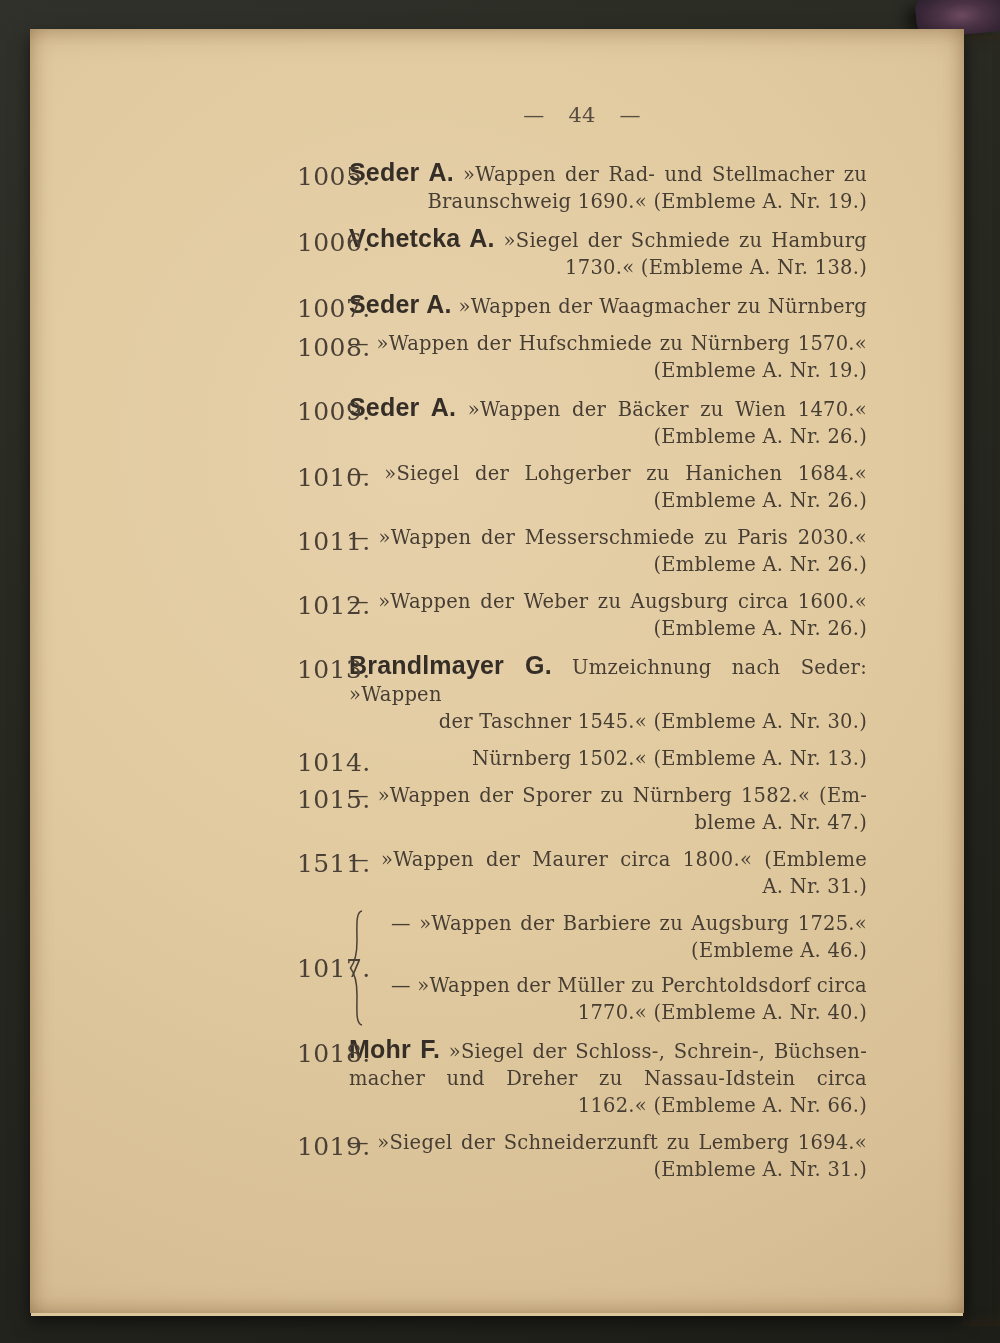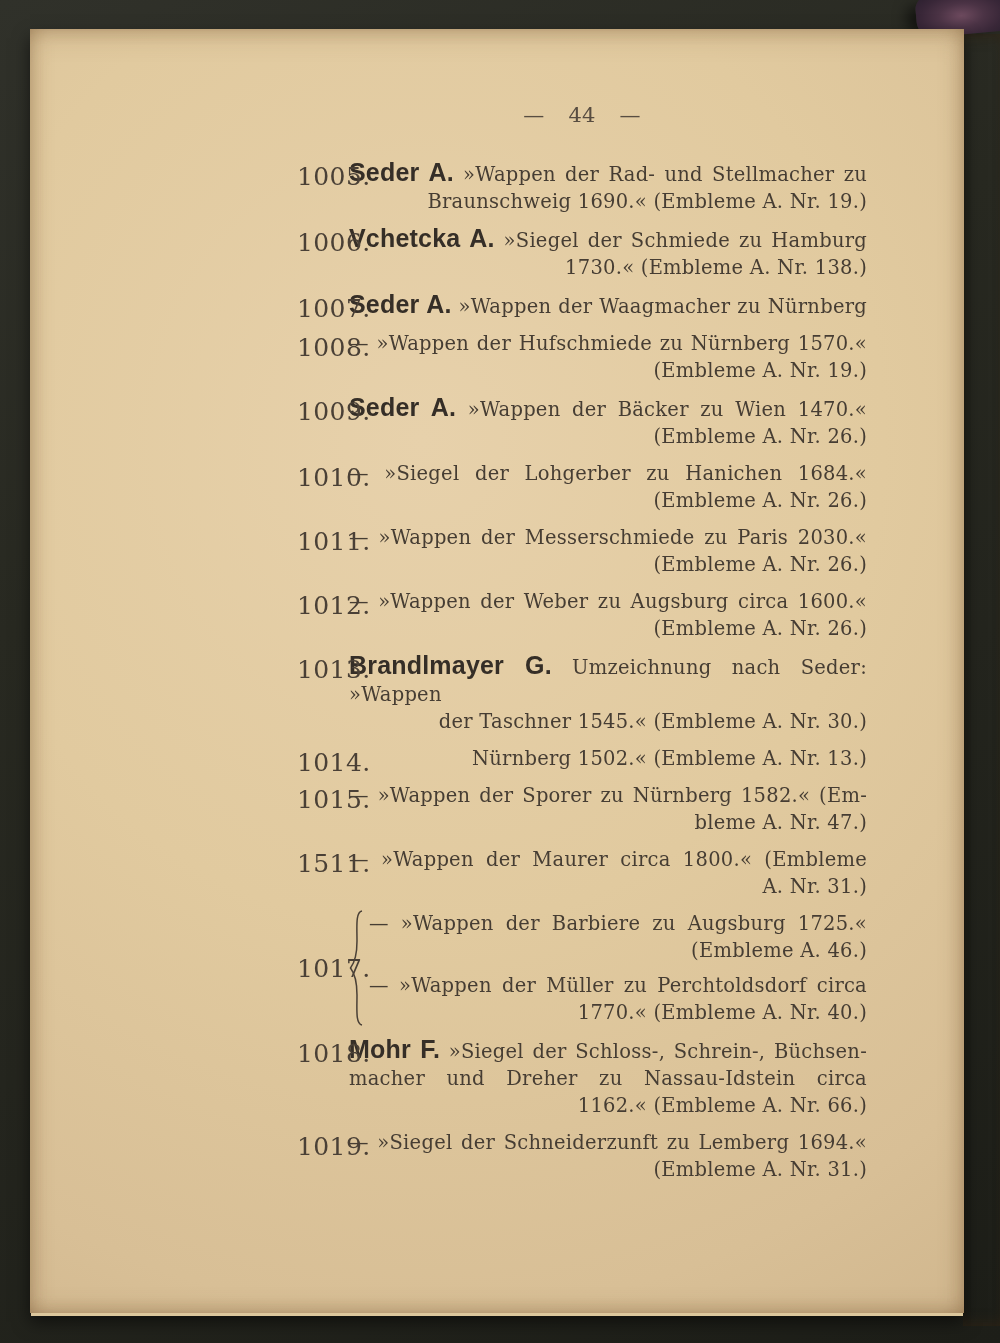--- a/index.html
+++ b/index.html
@@ -68,21 +68,21 @@
   b.name {
     font-family: "Liberation Sans", sans-serif; font-weight: 700;
     font-size: 25px; letter-spacing: 0.2px; color: #352e27;
   }
   
   .entry.group { display: flex; align-items: center; padding-left: 0; }
   .entry.group > .num { position: static; width: 52px; flex: none; }
   .brace { flex: none; width: 15px; margin-right: 5px; align-self: stretch; }
   .brace svg { display: block; width: 15px; height: 100%; }
   .subcol { flex: 1 1 auto; min-width: 0; }
-  .subentry { padding-left: 21px; }
+  .subentry { padding-left: 21px; margin-left: 22px; }
   .subentry + .subentry { margin-top: 8px; }
   .subentry .line.first { text-indent: -21px; }
 </style>
 </head>
 <body>
 
 <div class="backdrop"></div>
 <div class="next-page-edge"></div>
 <div class="binding-corner"></div>
 

